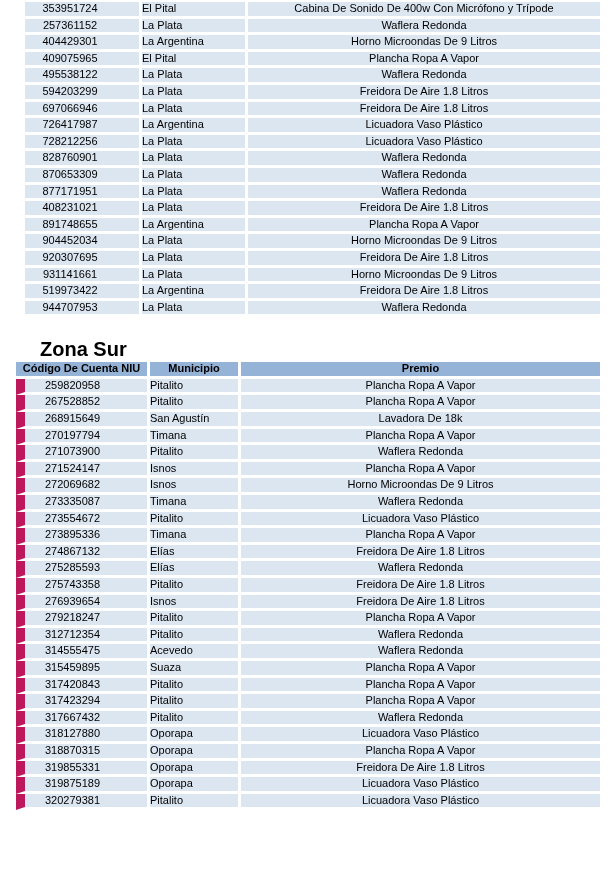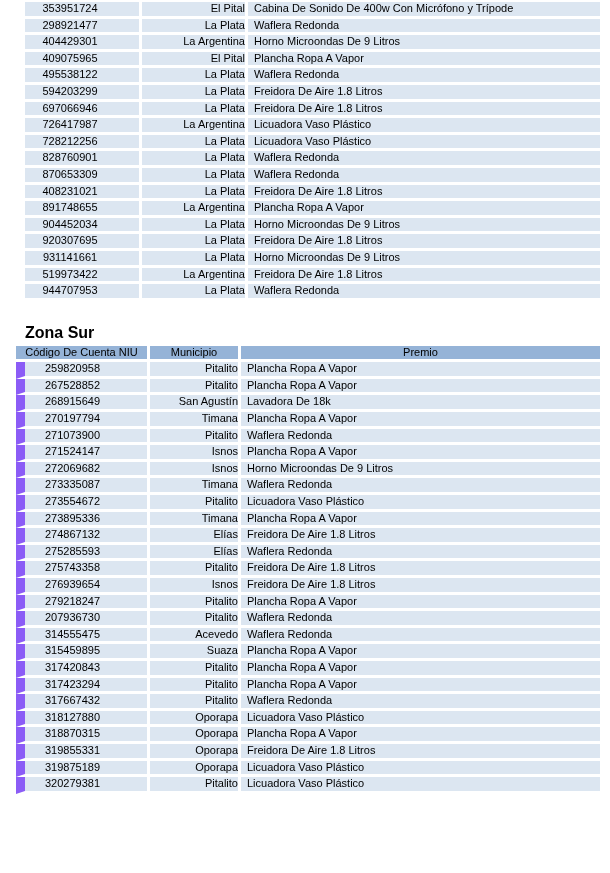--- a/index.html
+++ b/index.html
@@ -42,32 +42,32 @@
     padding: 0;
     border-bottom: 3px solid #ffffff;
     overflow: hidden;
     white-space: nowrap;
   }
   .prize-table td {
     background: var(--row-bg, #DCE6F1);
   }
   .prize-table th {
     background: var(--header-bg, #95B3D7);
-    font-weight: normal;
+    font-weight: bold;
     text-align: center;
   }
   .prize-table td.c0 { text-align: center; padding-right: 24px; }
-  .prize-table td.c1 { text-align: right; }
-  .prize-table td.c2 { text-align: left; padding-left: 6px; }
+  .prize-table td.c1 { text-align: left; }
+  .prize-table td.c2 { text-align: center; padding-left: 0; }
   .prize-table .c0, .prize-table .c1 { border-right: 3px solid #ffffff; }
   
-  table.table-south td.c0 { border-left: 9px solid #8b5cf6; padding-right: 27px; }
+  table.table-south td.c0 { border-left: 9px solid #be185d; padding-right: 27px; }
   .zone-title {
-    margin: 24px 0 5px 25px;
-    font-size: 16px;
+    margin: 24px 0 5px 40px;
+    font-size: 20px;
     line-height: 16px;
     font-weight: bold;
     color: var(--text-color, #000000);
   }
 </style>
 </head>
 <body>
 
 <div class="page">
 
@@ -77,21 +77,21 @@
       <col style="width:106px">
       <col style="width:352px">
     </colgroup>
     <tbody>
         <tr>
           <td class="c0">353951724</td>
           <td class="c1">El Pital</td>
           <td class="c2">Cabina De Sonido De 400w Con Micrófono y Trípode</td>
         </tr>
         <tr>
-          <td class="c0">298921477</td>
+          <td class="c0">257361152</td>
           <td class="c1">La Plata</td>
           <td class="c2">Waflera Redonda</td>
         </tr>
         <tr>
           <td class="c0">404429301</td>
           <td class="c1">La Argentina</td>
           <td class="c2">Horno Microondas De 9 Litros</td>
         </tr>
         <tr>
           <td class="c0">409075965</td>
@@ -123,20 +123,25 @@
           <td class="c1">La Plata</td>
           <td class="c2">Licuadora Vaso Plástico</td>
         </tr>
         <tr>
           <td class="c0">828760901</td>
           <td class="c1">La Plata</td>
           <td class="c2">Waflera Redonda</td>
         </tr>
         <tr>
           <td class="c0">870653309</td>
+          <td class="c1">La Plata</td>
+          <td class="c2">Waflera Redonda</td>
+        </tr>
+        <tr>
+          <td class="c0">877171951</td>
           <td class="c1">La Plata</td>
           <td class="c2">Waflera Redonda</td>
         </tr>
         <tr>
           <td class="c0">408231021</td>
           <td class="c1">La Plata</td>
           <td class="c2">Freidora De Aire 1.8 Litros</td>
         </tr>
         <tr>
           <td class="c0">891748655</td>
@@ -256,21 +261,21 @@
           <td class="c0">276939654</td>
           <td class="c1">Isnos</td>
           <td class="c2">Freidora De Aire 1.8 Litros</td>
         </tr>
         <tr>
           <td class="c0">279218247</td>
           <td class="c1">Pitalito</td>
           <td class="c2">Plancha Ropa A Vapor</td>
         </tr>
         <tr>
-          <td class="c0">207936730</td>
+          <td class="c0">312712354</td>
           <td class="c1">Pitalito</td>
           <td class="c2">Waflera Redonda</td>
         </tr>
         <tr>
           <td class="c0">314555475</td>
           <td class="c1">Acevedo</td>
           <td class="c2">Waflera Redonda</td>
         </tr>
         <tr>
           <td class="c0">315459895</td>

